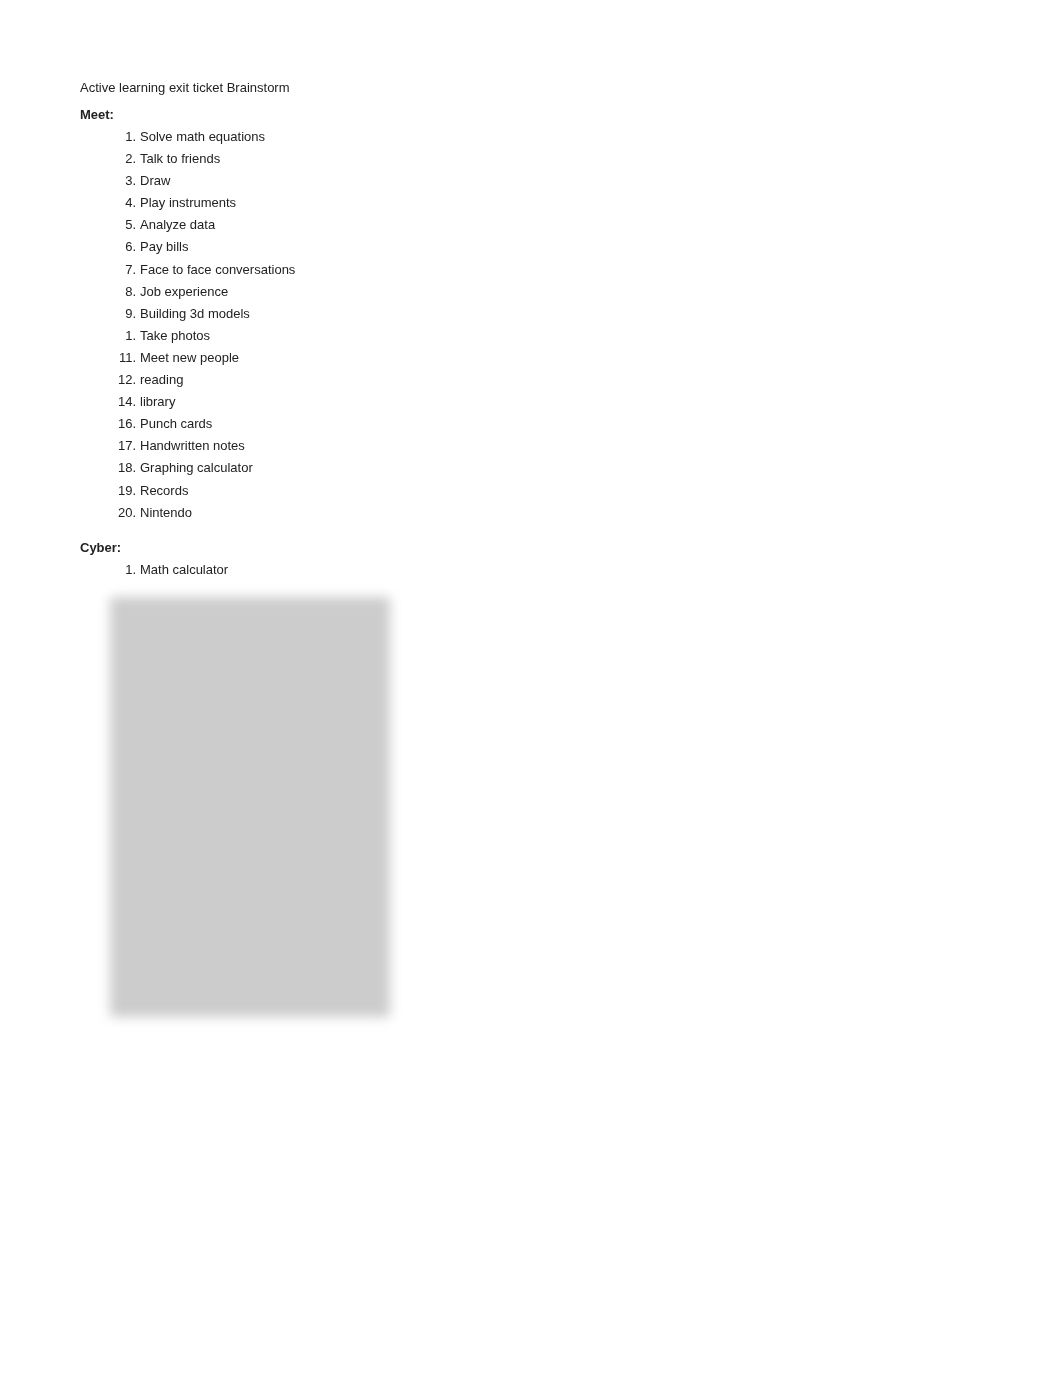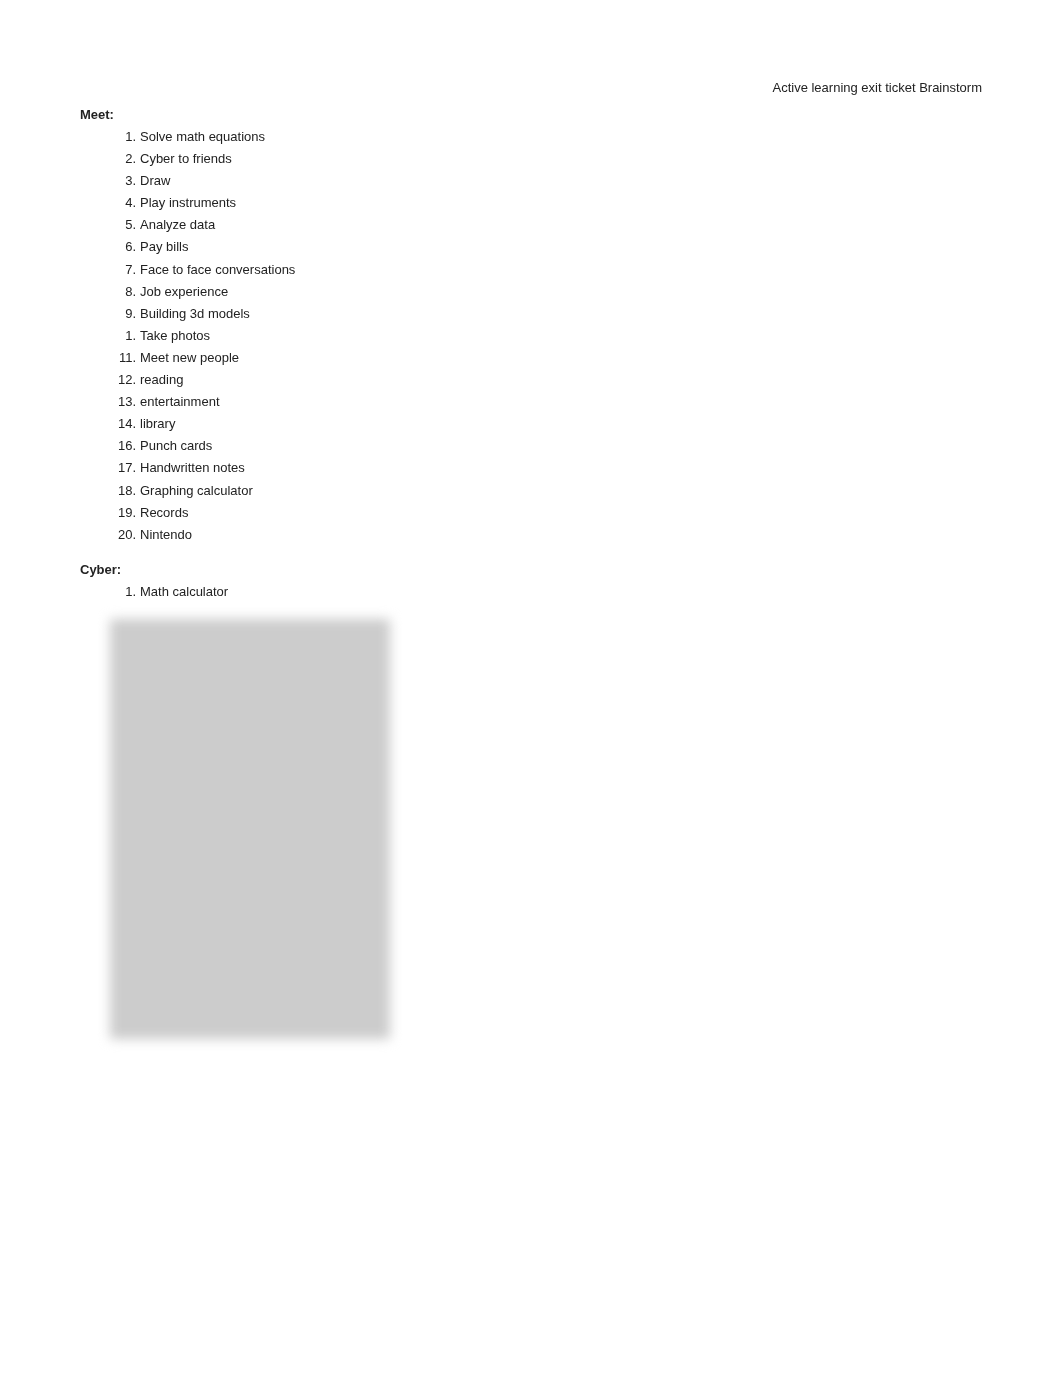--- a/index.html
+++ b/index.html
@@ -12,21 +12,21 @@
       background: #ffffff;
       font-family: Arial, sans-serif;
       font-size: 13px;
       color: #222;
       width: 1062px;
       min-height: 1377px;
       padding: 80px 80px 80px 80px;
     }
 
     .page-title {
-      text-align: right;
+      text-align: left;
       margin-bottom: 12px;
       font-size: 13px;
     }
 
     .section-label {
       font-size: 13px;
       font-weight: bold;
       margin-bottom: 4px;
     }
 
@@ -71,21 +71,21 @@
 
 <div>
   <div class="section-label">Meet:</div>
   <ol class="numbered-list" id="meet-list">
       <li>
         <span class="num">1.</span>
         <span>Solve math equations</span>
       </li>
       <li>
         <span class="num">2.</span>
-        <span>Cyber to friends</span>
+        <span>Talk to friends</span>
       </li>
       <li>
         <span class="num">3.</span>
         <span>Draw</span>
       </li>
       <li>
         <span class="num">4.</span>
         <span>Play instruments</span>
       </li>
       <li>
@@ -114,24 +114,20 @@
       </li>
       <li>
         <span class="num">11.</span>
         <span>Meet new people</span>
       </li>
       <li>
         <span class="num">12.</span>
         <span>reading</span>
       </li>
       <li>
-        <span class="num">13.</span>
-        <span>entertainment</span>
-      </li>
-      <li>
         <span class="num">14.</span>
         <span>library</span>
       </li>
       <li>
         <span class="num">16.</span>
         <span>Punch cards</span>
       </li>
       <li>
         <span class="num">17.</span>
         <span>Handwritten notes</span>

